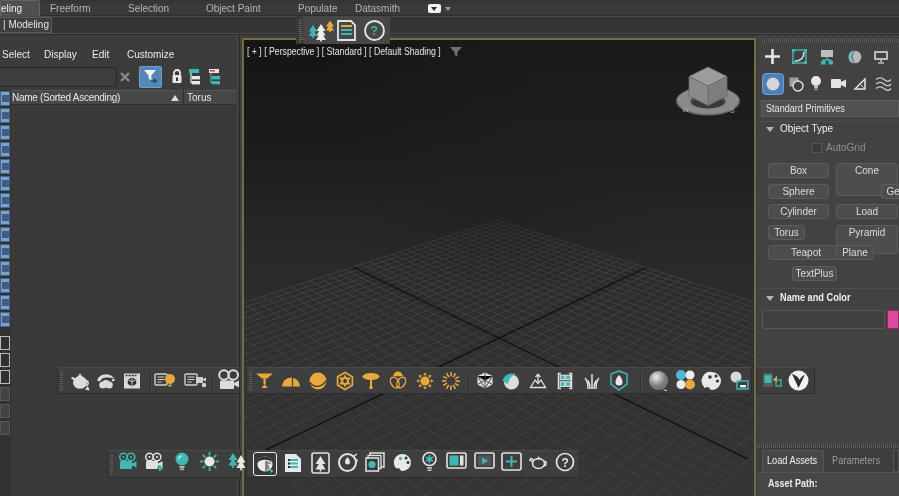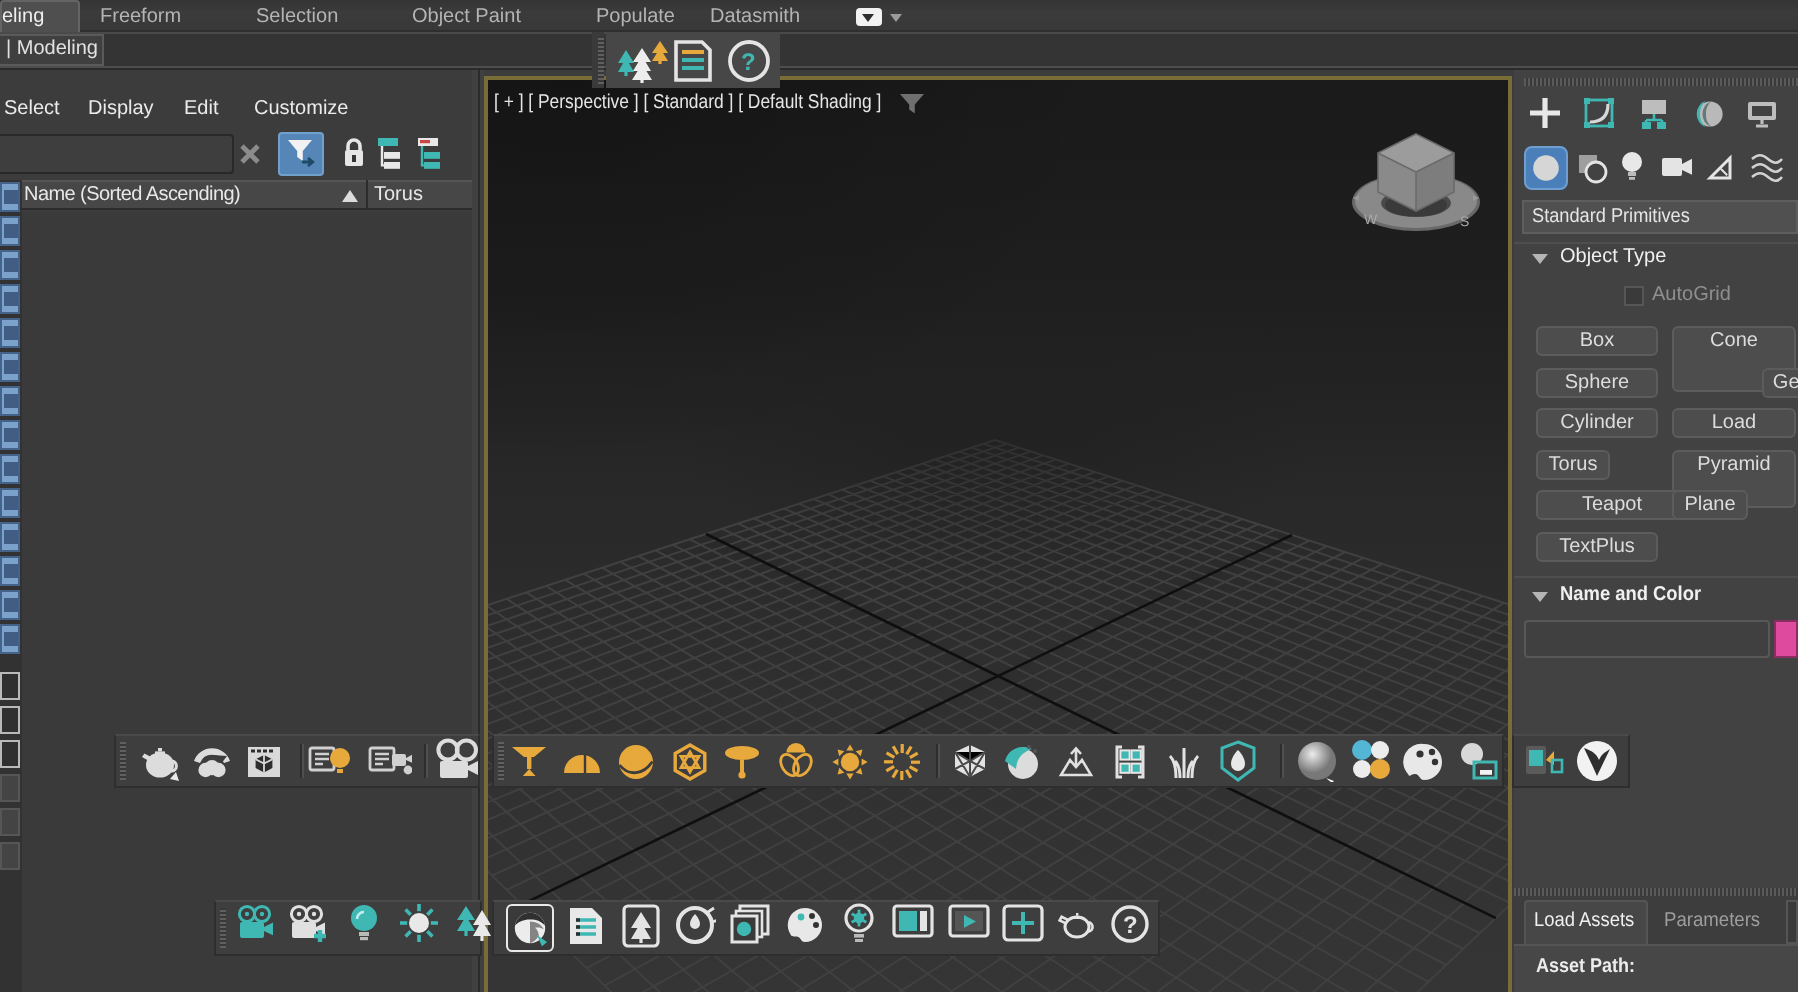--- a/index.html
+++ b/index.html
@@ -194,21 +194,21 @@
 <div class="btn" style="left:768px;top:163px;width:61px;height:15px">Box</div>
 <div class="btn" style="left:836px;top:163px;width:62px;height:33px">Cone</div>
 <div class="btn" style="left:768px;top:184px;width:61px;height:15px">Sphere</div>
 <div class="btn" style="left:881px;top:184px;width:62px;height:15px">GeoSphere</div>
 <div class="btn" style="left:768px;top:204px;width:61px;height:15px">Cylinder</div>
 <div class="btn" style="left:836px;top:204px;width:62px;height:15px">Load</div>
 <div class="btn" style="left:768px;top:225px;width:37px;height:15px">Torus</div>
 <div class="btn" style="left:836px;top:225px;width:62px;height:29px">Pyramid</div>
 <div class="btn" style="left:768px;top:245px;width:76px;height:15px">Teapot</div>
 <div class="btn" style="left:836px;top:245px;width:38px;height:15px">Plane</div>
-<div class="btn" style="left:768px;top:266px;width:61px;height:15px">TextPlus</div>
+<div class="btn" style="left:792px;top:266px;width:45px;height:15px">TextPlus</div>
 <div style="left:757px;top:288px;width:142px;height:1px;background:#4e4e4e"></div>
 <div style="left:766px;top:296px;width:0;height:0;border-left:4px solid transparent;border-right:4px solid transparent;border-top:5px solid #b5b5b5"></div>
 <div class="tx" style="left:780px;top:292px;color:#f0f0f0;font-weight:bold;transform:scaleX(.92)">Name and Color</div>
 <div style="left:762px;top:310px;width:123px;height:19px;background:#404040;border:1px solid #585858;border-radius:2px"></div>
 <div style="left:887px;top:310px;width:12px;height:19px;background:#de4a9d;border:1px solid #8a2d62"></div>
 <div class="grip" style="left:757px;top:444px;width:142px;height:4px;opacity:.8"></div>
 <div style="left:757px;top:448px;width:142px;height:24px;background:#3d3d3d"></div>
 <div style="left:762px;top:450px;width:62px;height:22px;background:#474747;border:1px solid #555;border-bottom:0;border-radius:2px 2px 0 0"></div>
 <div class="tx" style="left:767px;top:455px;color:#f0f0f0;transform:scaleX(.92)">Load Assets</div>
 <div class="tx" style="left:832px;top:455px;color:#9e9e9e;transform:scaleX(.93)">Parameters</div>

